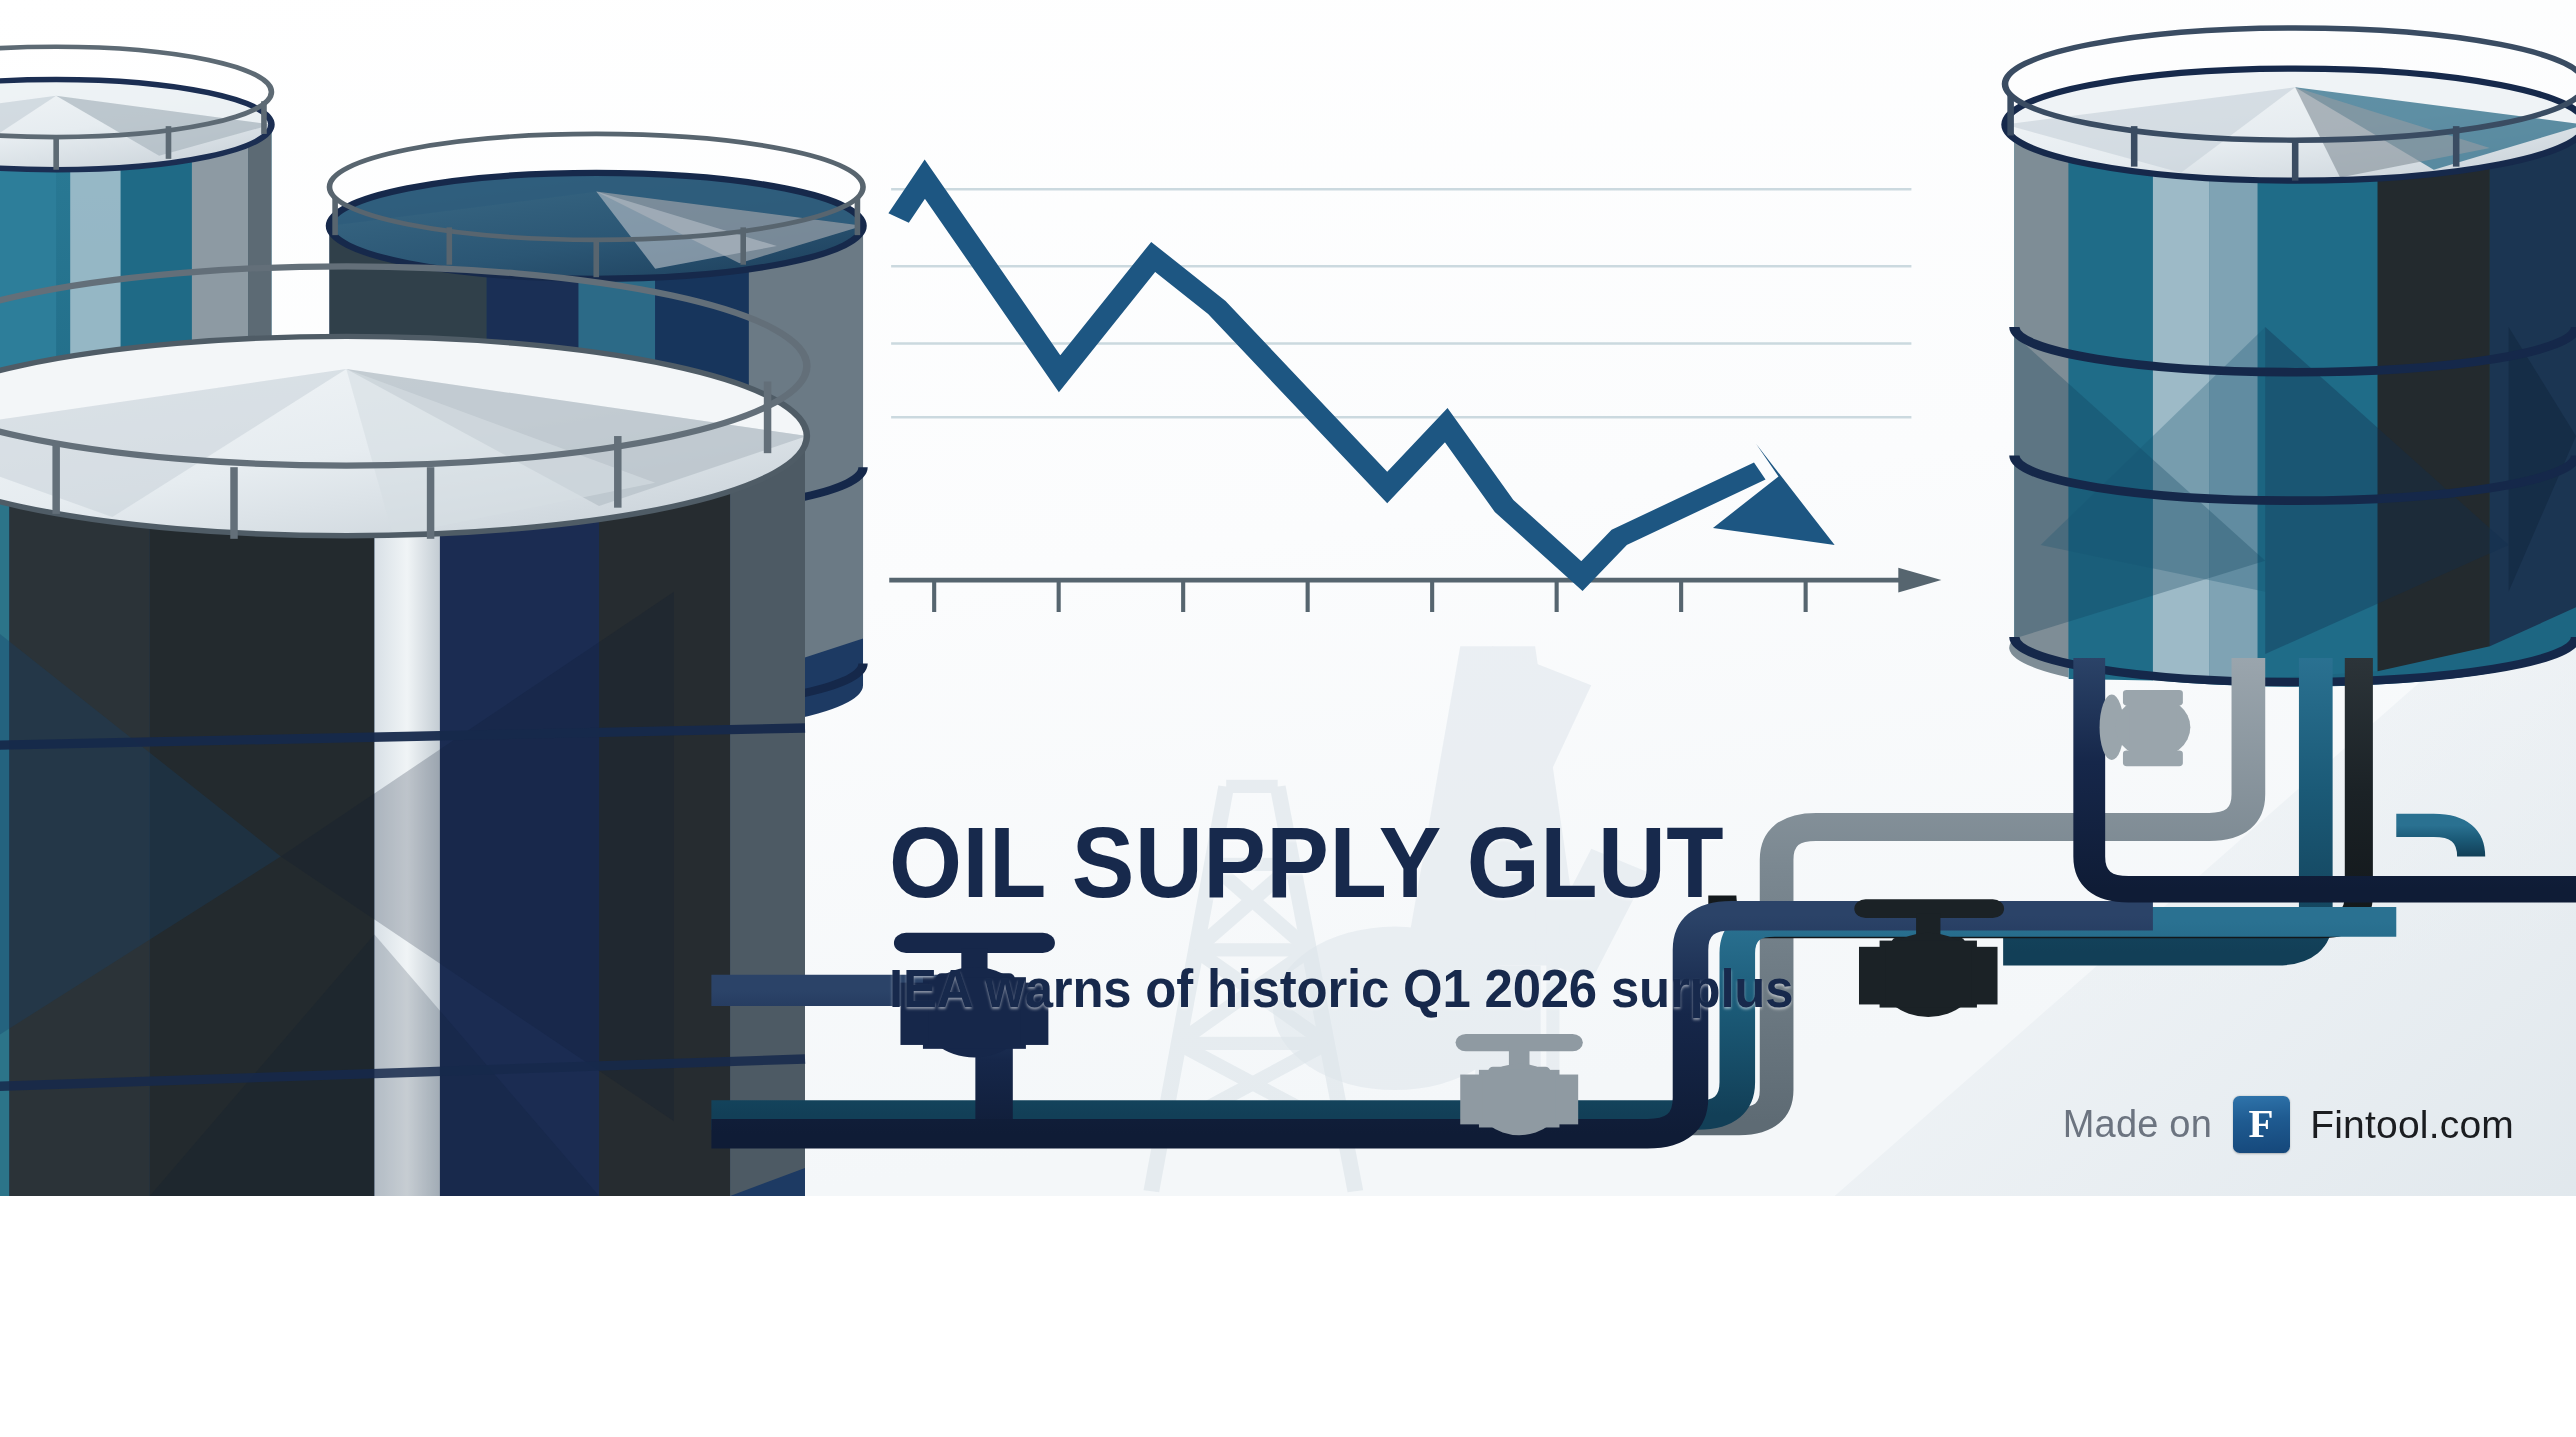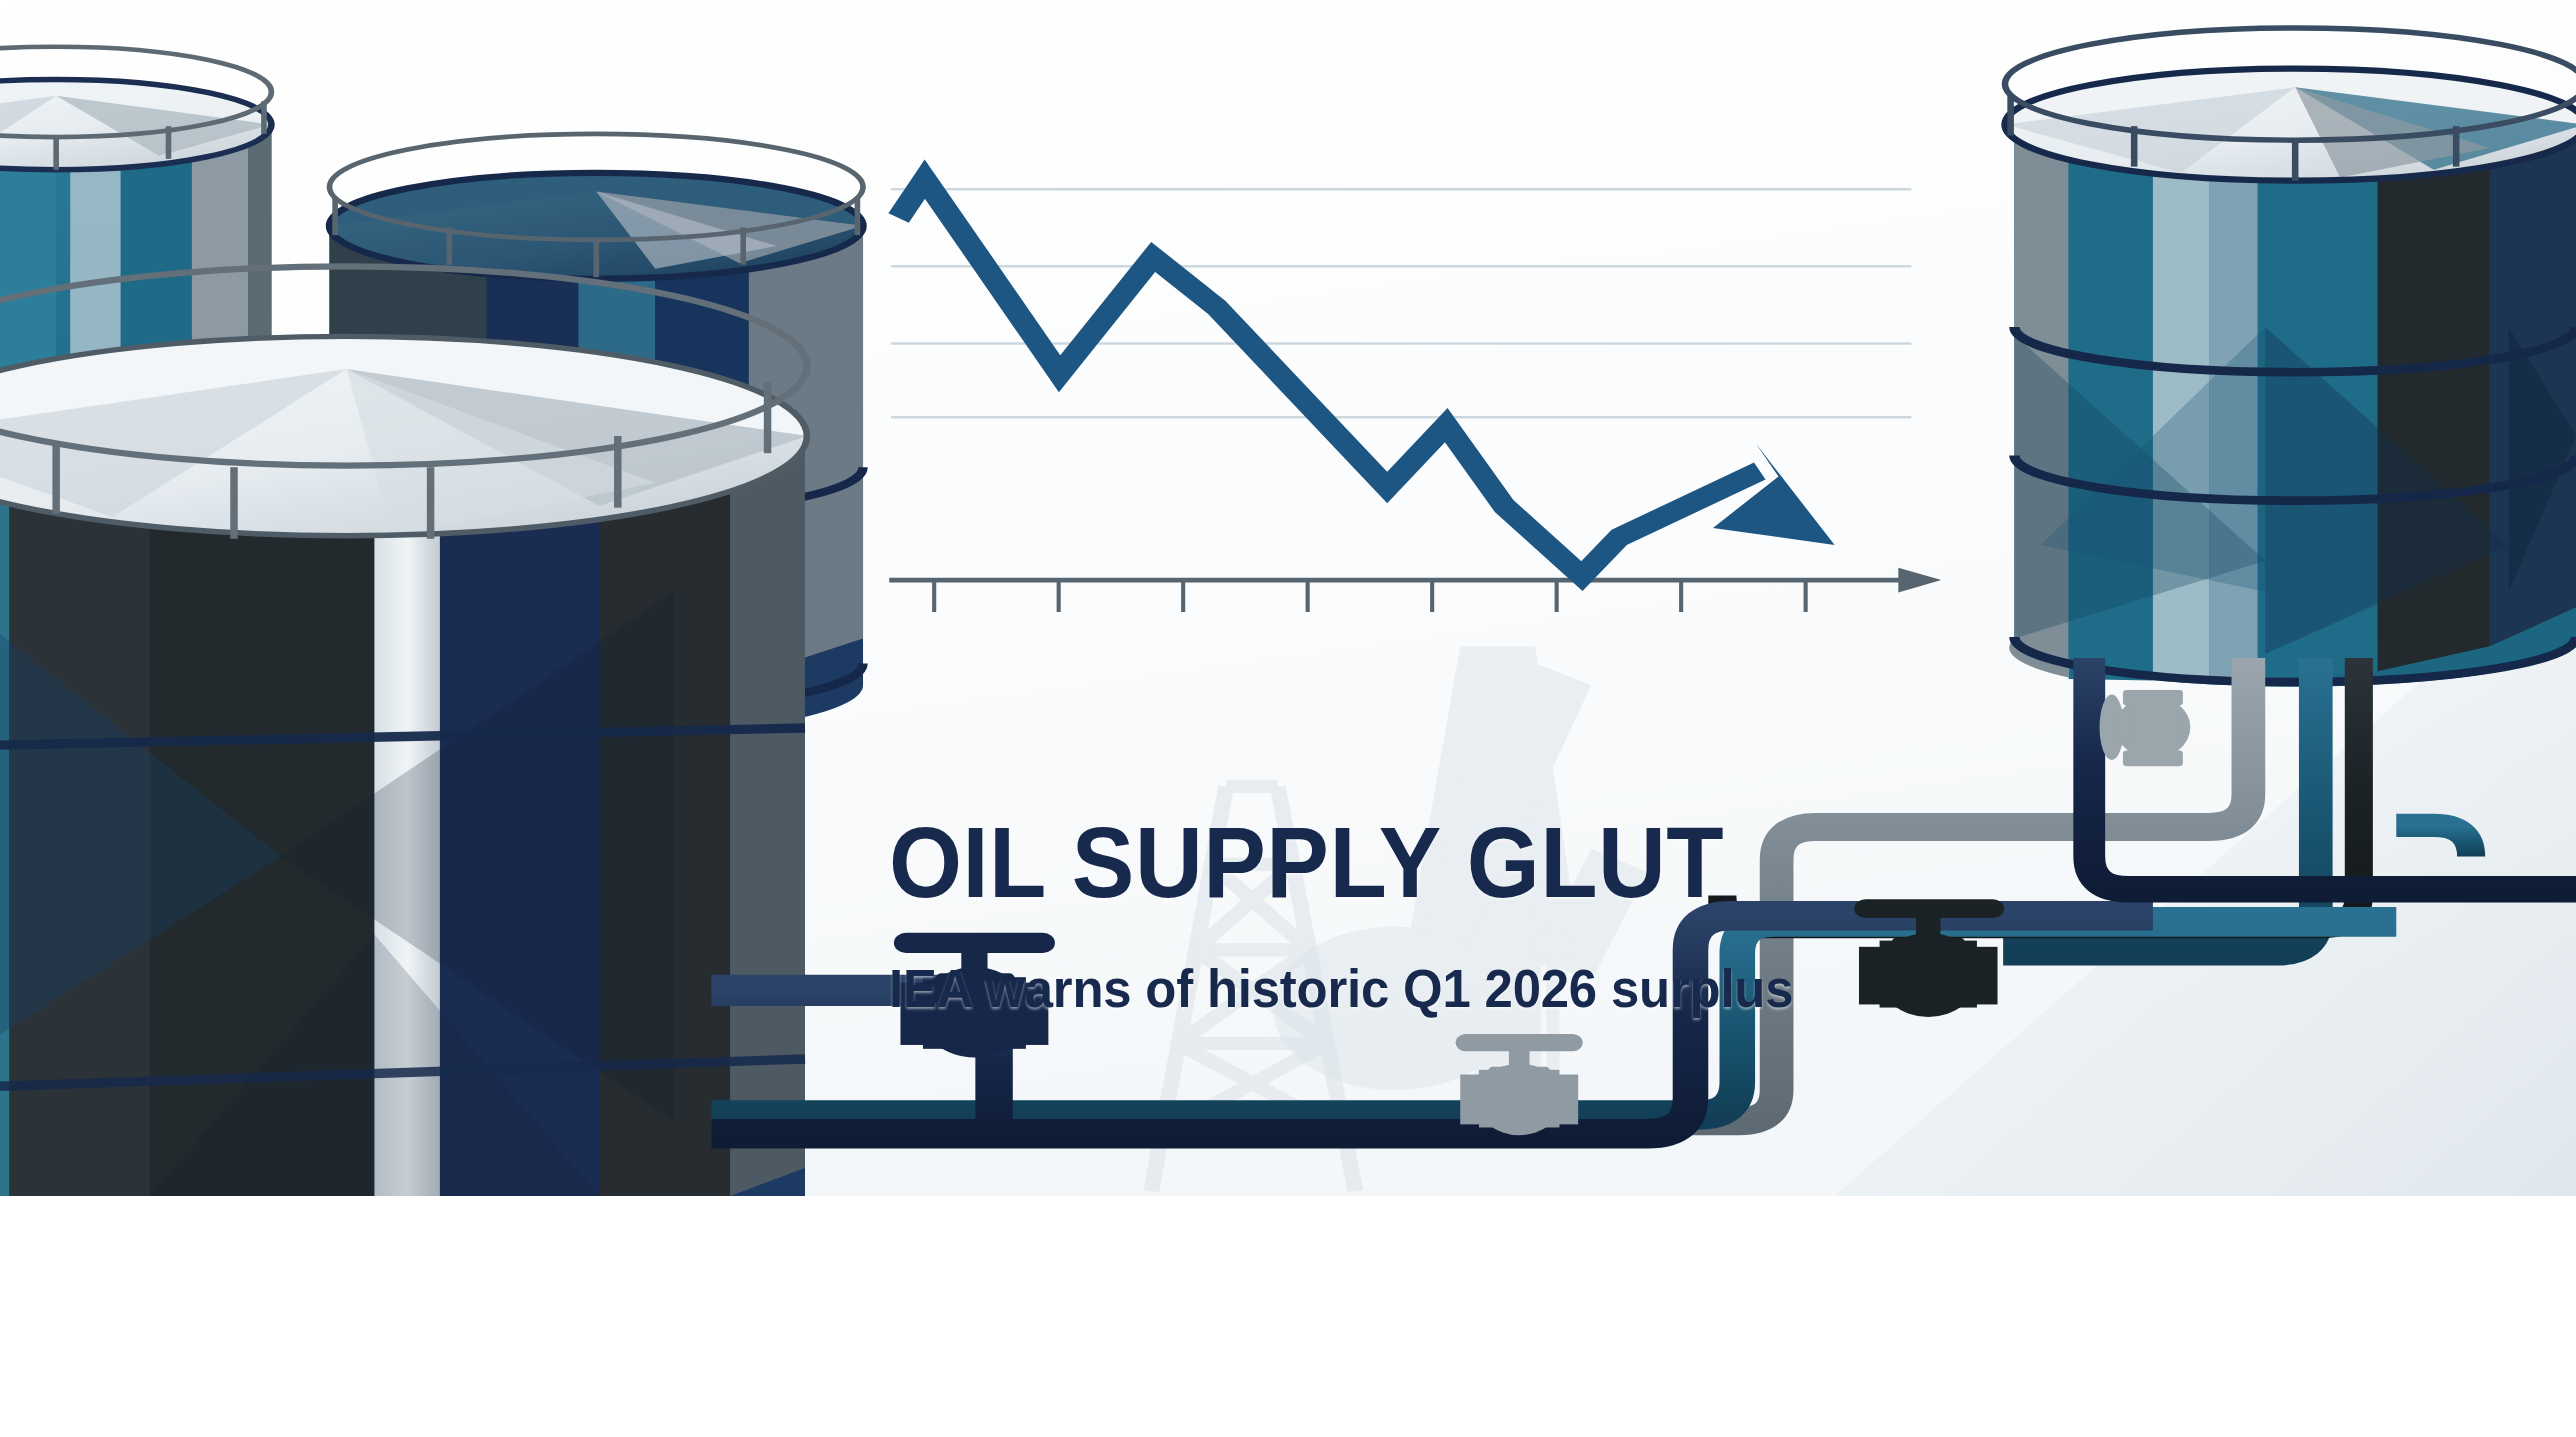--- a/index.html
+++ b/index.html
@@ -400,15 +400,22 @@
       </g>
 
     </svg>
   </div>
 
   <div id="headline-block">
     <h1 id="page-title">OIL SUPPLY GLUT</h1>
     <p id="page-subtitle">IEA warns of historic Q1 2026 surplus</p>
   </div>
 
+  <div id="brand-footer">
+    <span id="brand-made-on">Made on</span>
+    <span id="brand-logo-mark">
+      <span id="brand-logo-letter">F</span>
+    </span>
+    <span id="brand-name">Fintool.com</span>
+  </div>
 
 </div>
 
 
 </body></html>

